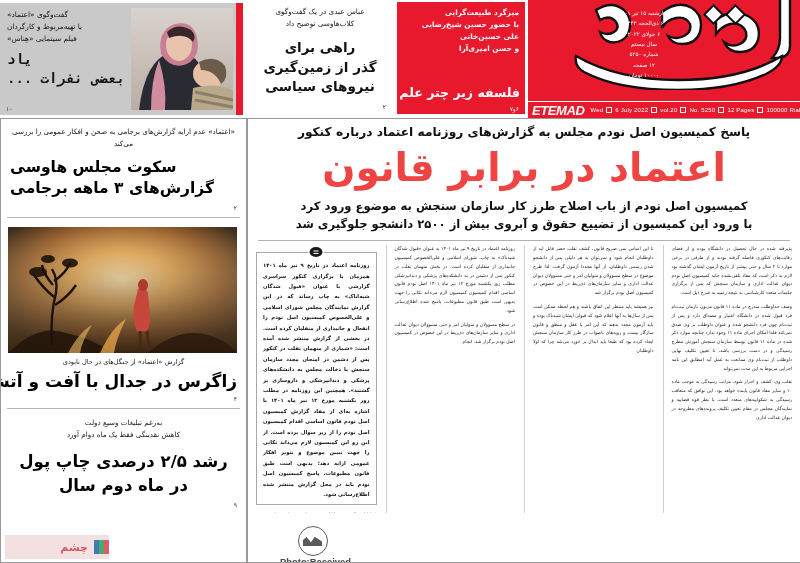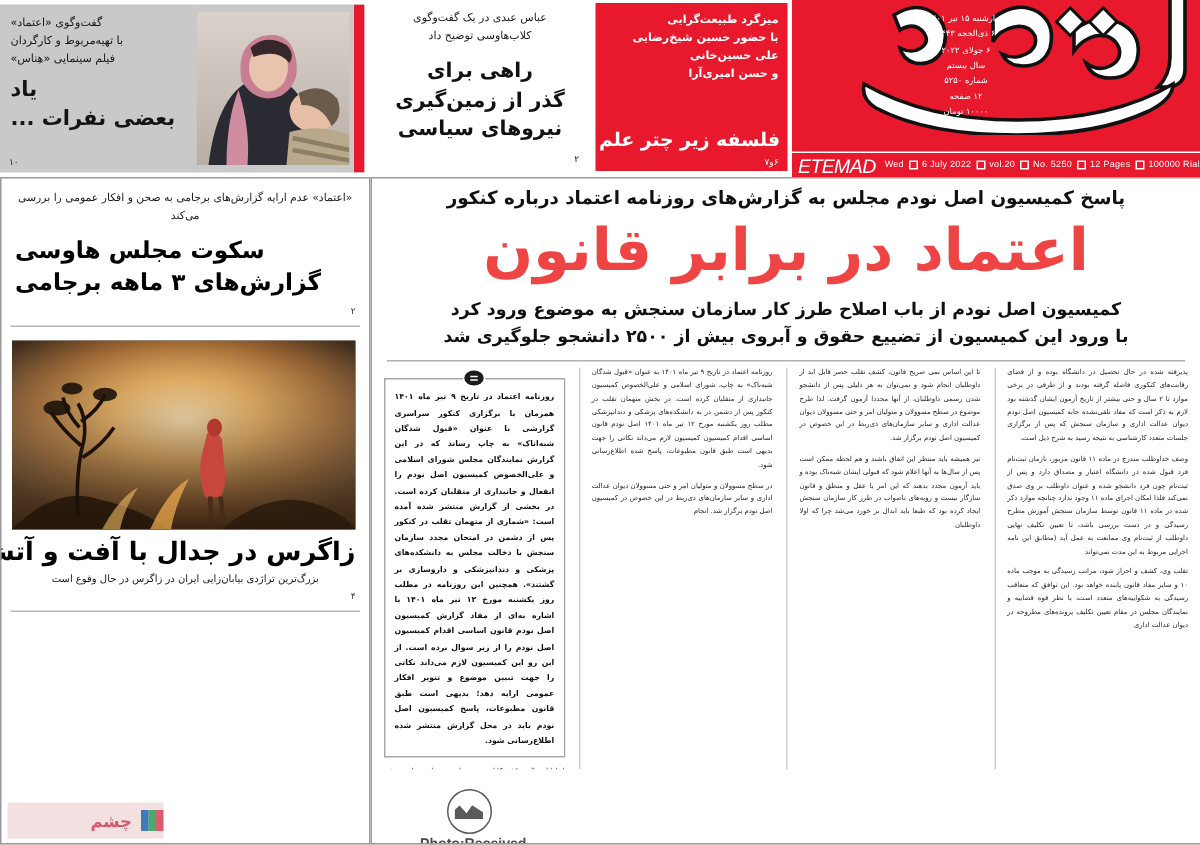--- a/index.html
+++ b/index.html
@@ -71,21 +71,21 @@
     background: #e8192c;
     border-top: 1px solid #ffffff;
     display: flex;
     align-items: center;
     box-sizing: border-box;
     padding: 0 4px;
     direction: ltr;
   }
   .etemad-latin {
     font-family: "Liberation Sans", sans-serif;
-    font-weight: normal;
+    font-weight: bold;
     font-style: italic;
     font-size: 13px;
     color: #ffffff;
     letter-spacing: -0.4px;
     margin-right: 6px;
   }
   .latin-meta {
     font-family: "Liberation Sans", sans-serif;
     font-size: 6px;
     color: #ffffff;
@@ -208,20 +208,21 @@
     text-align: left;
     direction: rtl;
   }
   .tg-text .headline {
     margin-top: 6px;
     font-size: 14px;
     font-weight: bold;
     line-height: 1.35;
     text-align: left;
     direction: rtl;
+    font-family: Liberation Mono, monospace;
   }
   .teaser-grey .pageno {
     position: absolute;
     left: 6px;
     bottom: 3px;
     font-size: 6px;
     color: #222;
   }
 
   
@@ -668,27 +669,38 @@
             </g>
             <g>
               <path d="M130 62 q7 -3 10 4 l2 22 q1 10 -3 16 l-10 1 q-5 -14 -3 -26 z" fill="#c7473c"></path>
               <ellipse cx="135" cy="58" rx="5" ry="6" fill="#b0392f"></ellipse>
               <path d="M132 104 l1 16 M139 104 l2 16" stroke="#4a2b18" stroke-width="3"></path>
             </g>
             <path d="M92 126 Q104 100 118 92 Q108 112 106 126 Z" fill="#e9a94e" opacity="0.75"></path>
             <path d="M60 126 Q72 104 84 98 Q74 114 72 126 Z" fill="#f0bd66" opacity="0.6"></path>
           </svg>
         </div>
+        <div class="side-cap">گزارش «اعتماد» از جنگل‌های در حال نابودی</div>
         <div class="side-bighead">زاگرس در جدال با آفت و آتش</div>
-        <div class="side-deck">بزرگ‌ترین تراژدی بیابان‌زایی ایران در زاگرس در حال وقوع است</div>
         <div class="side-pageno">۴</div>
       </div>
 
       <div class="side-rule"></div>
 
+      <div class="side-block" style="padding-top:8px">
+        <div class="side-kicker-c">
+          <div>به‌رغم تبلیغات وسیع دولت</div>
+          <div>کاهش نقدینگی فقط یک ماه دوام آورد</div>
+        </div>
+        <div class="side-headline-c">
+          <div>رشد ۲/۵ درصدی چاپ پول</div>
+          <div>در ماه دوم سال</div>
+        </div>
+        <div class="side-pageno" style="text-align:right">۹</div>
+      </div>
 
       <div class="wm2">
         <div class="bars">
           <i style="background:#d94f63"></i>
             <i style="background:#3ba35b"></i>
             <i style="background:#2f6fb5"></i>
         </div>
         <div class="wm2-text">چشم</div>
       </div>
     </div>

